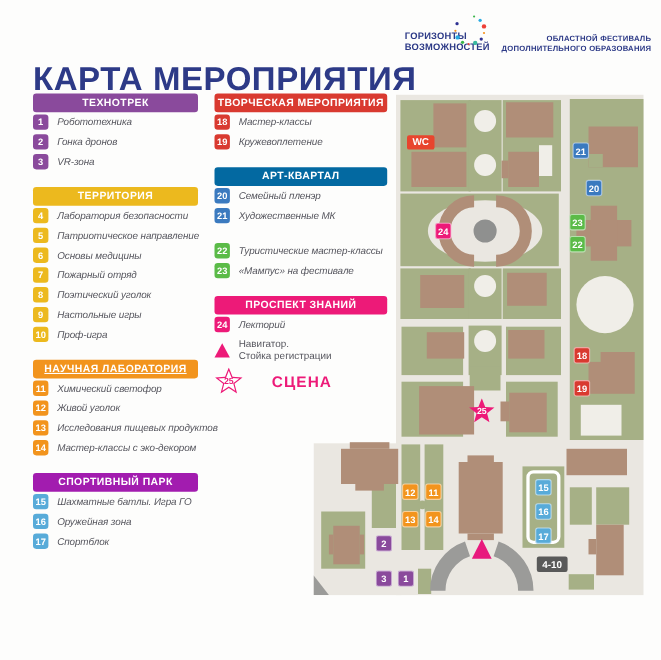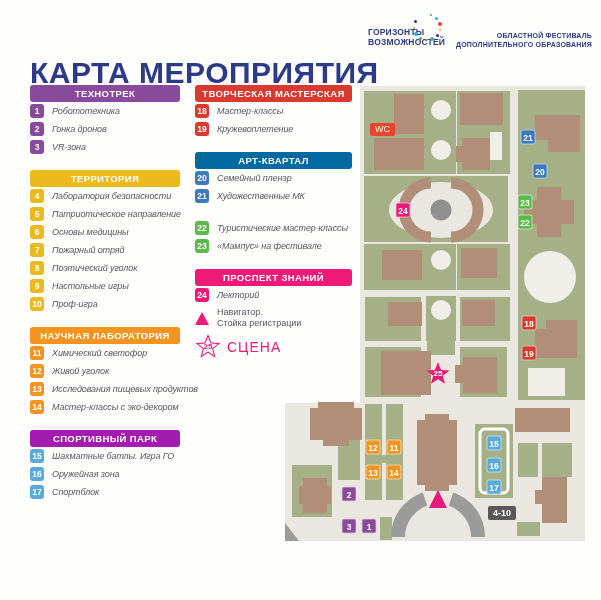--- a/index.html
+++ b/index.html
@@ -32,38 +32,38 @@
   .tri-icon { width:0; height:0; border-left:7px solid transparent; border-right:7px solid transparent;
               border-bottom:13px solid #ed1a78; flex:0 0 14px; }
   .two-line div { font-size:9px; color:#56565e; line-height:11px; }
   .legend-row.stage-row { height:30px; gap:6px; }
   .star-wrap { position:relative; width:26px; height:26px; flex:0 0 26px; }
   .star-shape { position:absolute; clip-path:polygon(50% 0%,63% 33%,98% 35%,70% 57%,79% 91%,50% 72%,21% 91%,30% 57%,2% 35%,37% 33%); }
   .star-outer { left:0; top:0; width:26px; height:26px; background:#ed1a78; }
   .star-inner { left:3px; top:3px; width:20px; height:20px; background:#ffffff; }
   .star-num { position:absolute; left:0; top:3px; width:26px; text-align:center;
               font-size:8px; font-weight:bold; color:#ed1a78; line-height:20px; }
-  .stage-label { font-size:14px; font-weight:normal; color:#ed1a78; letter-spacing:1px; }
+  .stage-label { font-size:14px; font-weight:bold; color:#ed1a78; letter-spacing:1px;margin-left:20px; }
 
   
   .map-box { position:absolute; left:285px; top:86px; width:305px; height:459px; }
   .map-box svg { position:absolute; left:0; top:0; }
   .map-marker { position:absolute; width:15px; height:15px; border-radius:2.5px;
                 transform:translate(-50%,-50%); color:#fff; font-size:8.5px; font-weight:bold;
                 display:flex; align-items:center; justify-content:center;
                 border:1px solid rgba(255,255,255,.55); }
   .map-star { position:absolute; width:24px; height:24px; transform:translate(-50%,-50%); }
   .map-star .star-shape { left:0; top:0; width:24px; height:24px; background:#ed1a78; }
   .map-star span { position:absolute; left:0; top:3px; width:24px; text-align:center;
                    color:#fff; font-size:8px; font-weight:bold; line-height:18px; }
   .map-tri { position:absolute; width:0; height:0; border-left:9px solid transparent;
              border-right:9px solid transparent; border-bottom:18px solid #e8197d;
              left:144px; top:404px; }
   .wc-label { position:absolute; left:85px; top:37px; width:25px; height:13px; background:#e8452e;
-              color:#fff; font-weight:normal; font-size:9px; text-align:center; line-height:13px; border-radius:2px; }
+              color:#fff; font-weight:bold; font-size:9px; text-align:center; line-height:13px; border-radius:2px; }
   .range-label { position:absolute; left:203px; top:420px; background:#595959; color:#fff;
                  font-weight:bold; font-size:9px; padding:2px 5px; border-radius:2px; }
 </style>
 </head>
 <body>
 
 <div class="canvas">
 
   <div class="page-title">КАРТА МЕРОПРИЯТИЯ</div>
   <div class="logo">
@@ -129,21 +129,21 @@
         <div class="legend-row">
           <span class="num-sq" style="background: rgb(236, 185, 30);">9</span>
           <span class="item-label">Настольные игры</span>
         </div>
         <div class="legend-row">
           <span class="num-sq" style="background: rgb(236, 185, 30);">10</span>
           <span class="item-label">Проф-игра</span>
         </div>
       </div>
       <div class="cat-block">
-        <div class="cat-header" style="background: rgb(242, 148, 29);">НАУЧНАЯ ЛАБОРАТОРИЯ</div>
+        <div class="cat-header" style="background: rgb(242, 148, 29); text-decoration: underline;">НАУЧНАЯ ЛАБОРАТОРИЯ</div>
         <div class="legend-row">
           <span class="num-sq" style="background: rgb(242, 148, 29);">11</span>
           <span class="item-label">Химический светофор</span>
         </div>
         <div class="legend-row">
           <span class="num-sq" style="background: rgb(242, 148, 29);">12</span>
           <span class="item-label">Живой уголок</span>
         </div>
         <div class="legend-row">
           <span class="num-sq" style="background: rgb(242, 148, 29);">13</span>
@@ -165,21 +165,21 @@
           <span class="item-label">Оружейная зона</span>
         </div>
         <div class="legend-row">
           <span class="num-sq" style="background: rgb(88, 171, 217);">17</span>
           <span class="item-label">Спортблок</span>
         </div>
       </div>
     </div>
   <div class="legend-col c2">
       <div class="cat-block">
-        <div class="cat-header" style="background: rgb(217, 58, 48);">ТВОРЧЕСКАЯ МАСТЕРСКАЯ</div>
+        <div class="cat-header" style="background: rgb(217, 58, 48);">ТВОРЧЕСКАЯ МЕРОПРИЯТИЯ</div>
         <div class="legend-row">
           <span class="num-sq" style="background: rgb(217, 58, 48);">18</span>
           <span class="item-label">Мастер-классы</span>
         </div>
         <div class="legend-row">
           <span class="num-sq" style="background: rgb(217, 58, 48);">19</span>
           <span class="item-label">Кружевоплетение</span>
         </div>
       </div>
       <div class="cat-block">

